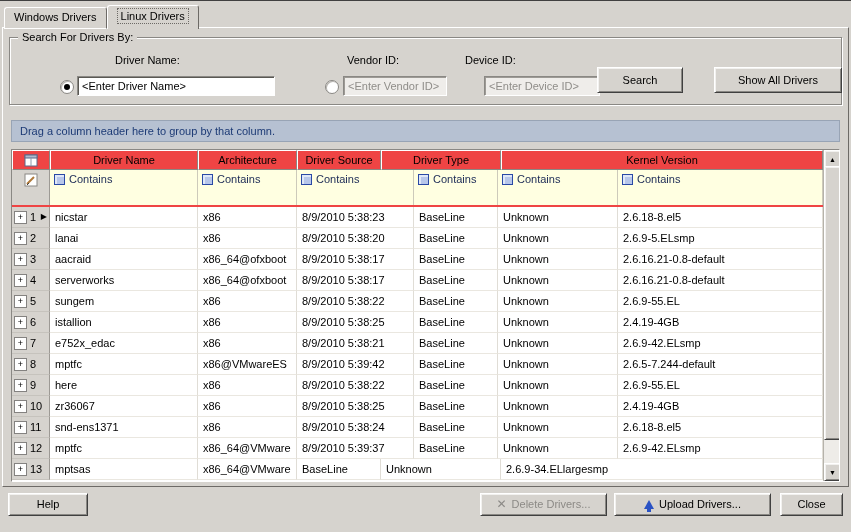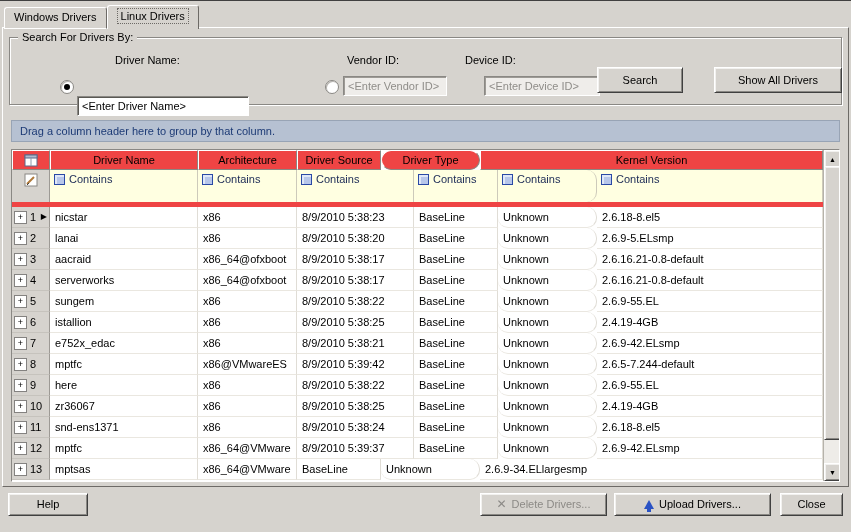--- a/index.html
+++ b/index.html
@@ -69,21 +69,21 @@
     border:1px solid;border-color:#8a8884 #ffffff #ffffff #8a8884;box-sizing:border-box;
     display:flex;overflow:hidden;
   }
   .gridmain{flex:1;display:flex;flex-direction:column;overflow:hidden;}
   .ghead{display:flex;height:20px;flex:none;}
   .hcell{
     background:#ef4444;border:1px solid;border-color:#ffffff #8a8884 #8a8884 #ffffff;
     box-sizing:border-box;display:flex;align-items:center;justify-content:center;
     overflow:hidden;white-space:nowrap;flex:none;
   }
-  .gfilter{display:flex;height:37px;flex:none;background:#ffffe1;border-bottom:5px solid #ef4444;box-sizing:border-box;}
+  .gfilter{display:flex;height:37px;flex:none;background:#ffffe1;border-bottom:2px solid #ef4444;box-sizing:border-box;}
   .fcell{
     box-sizing:border-box;border-right:1px solid #cdcaba;padding:3px 0 0 4px;
     display:flex;align-items:flex-start;gap:4px;overflow:hidden;white-space:nowrap;flex:none;
     color:#1b2a55;
   }
   .fgutter{background:#d6d3ce;border-right:1px solid #9d9a95;display:flex;align-items:flex-start;justify-content:center;padding-top:3px;box-sizing:border-box;flex:none;}
   .fbox{
     width:11px;height:11px;flex:none;margin-top:1px;
     background:#b7c6ea;border:1px solid #2a49a5;box-sizing:border-box;
     box-shadow:inset 2px 2px 0 #dfe7f7;
@@ -100,21 +100,21 @@
   }
   .expando{
     width:11px;height:11px;flex:none;border:1px solid #848280;background:#fff;
     display:inline-flex;align-items:center;justify-content:center;
     font-size:9px;line-height:9px;margin-right:3px;
   }
   .rownum{flex:none;}
   .rowptr{margin-left:auto;margin-right:2px;font-size:8px;line-height:8px;}
   
   .w0{width:38px;} .w1{width:148px;} .w2{width:99px;} .w3{width:117px;}
-  .w4{width:84px;} .w5{width:99px;border-radius:10px;} .w6{flex:1 1 auto;width:auto;}
+  .w4{width:84px;} .w5{width:120px;} .w6{flex:1 1 auto;width:auto;}
   
   .vscroll{width:16px;flex:none;position:relative;background:#eeece8;border-left:1px solid #b5b2aa;box-sizing:border-box;}
   .sbtn{
     position:absolute;left:0;width:15px;height:16px;display:flex;align-items:center;justify-content:center;
     font-size:7px;line-height:7px;color:#000;
   }
   .sbtn.up{top:0;}
   .sbtn.down{bottom:0;}
   .sthumb{position:absolute;left:0;width:15px;top:16px;height:272px;}
   
@@ -144,21 +144,21 @@
     </div>
   </div>
 
   <div class="page">
 
     <div class="groupbox">
       <div class="groupbox-title">Search For Drivers By:</div>
 
       <div class="fld-label" style="left:105px;top:16px;">Driver Name:</div>
       <div class="radio checked" style="left:50px;top:42px;"></div>
-      <input class="txt" style="left: 67px; top: 38px; width: 172px; margin-top: 20px;" value="&lt;Enter Driver Name&gt;">
+      <input class="txt" style="left: 67px; top: 38px; width: 198px;" value="&lt;Enter Driver Name&gt;">
 
       <div class="fld-label" style="left:337px;top:16px;">Vendor ID:</div>
       <div class="radio" style="left:315px;top:42px;"></div>
       <input class="txt disabled" style="left: 333px; top: 38px; width: 104px;" disabled="" value="&lt;Enter Vendor ID&gt;">
 
       <div class="fld-label" style="left:455px;top:16px;">Device ID:</div>
       <input class="txt disabled" style="left: 474px; top: 38px; width: 116px;" disabled="" value="&lt;Enter Device ID&gt;">
 
       <div class="btn raised" style="position:absolute;left:587px;top:29px;width:86px;height:26px;">
         <span>Search</span>

